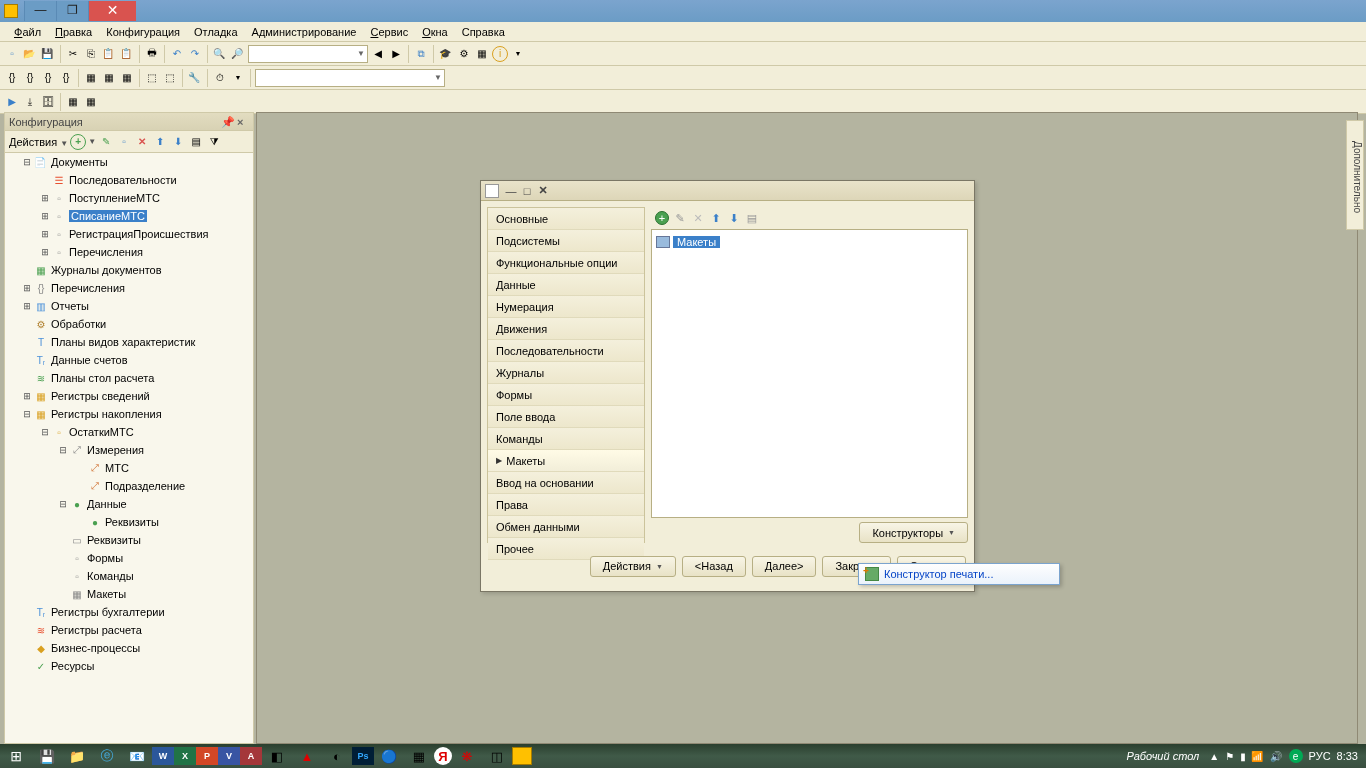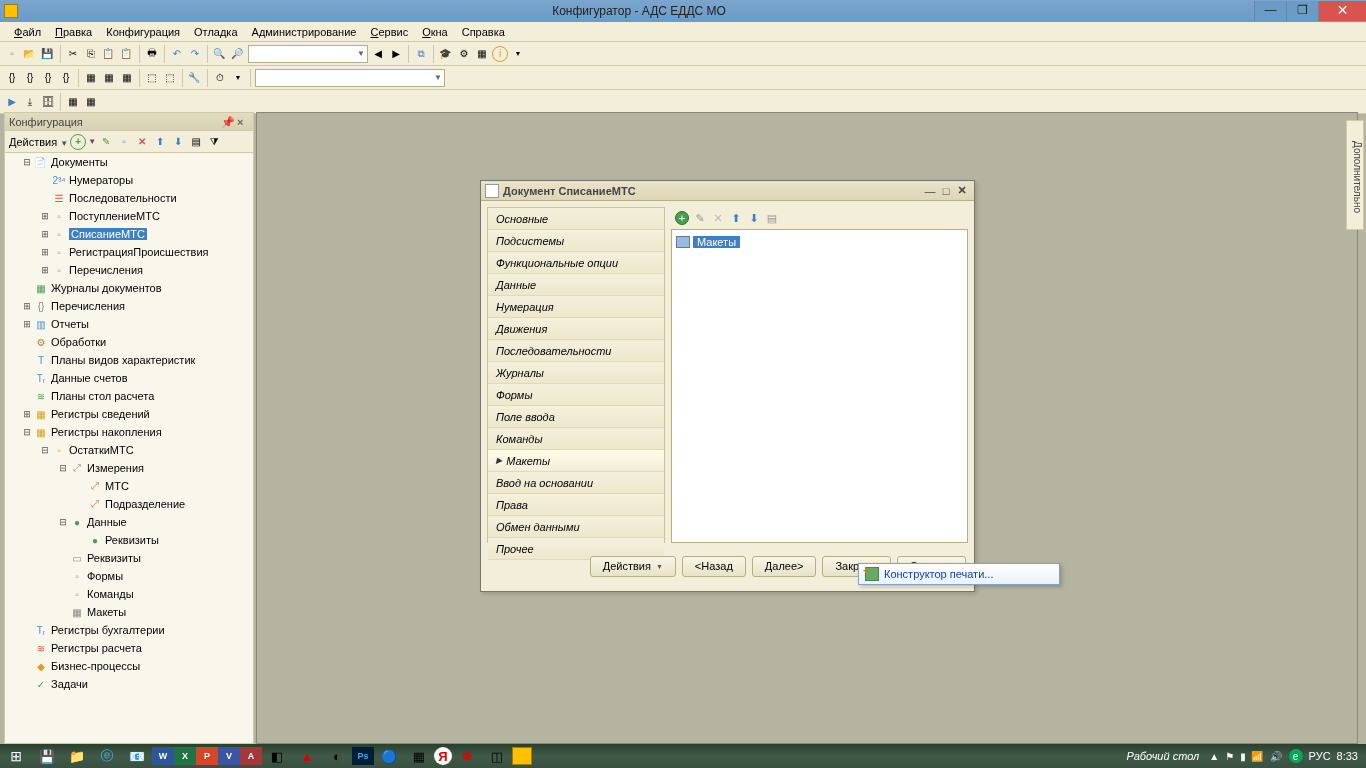--- a/index.html
+++ b/index.html
@@ -37,21 +37,21 @@
 .node .ni { width:16px; height:14px; margin-right:2px; display:flex; align-items:center; justify-content:center; font-size:10px; }
 .node.sel .lbl { background:#3b80c9; color:#fff; padding:0 2px; }
 .i1 { padding-left:16px; } .i2 { padding-left:34px; } .i3 { padding-left:52px; } .i4 { padding-left:70px; }
 
 .docwin { position:absolute; left:480px; top:180px; width:495px; height:412px; background:#f2eed9; border:1px solid #7a7665; box-shadow:2px 2px 4px rgba(0,0,0,.15); }
 .docwin .dhead { height:20px; background:linear-gradient(#e9e3ca,#ddd6b8); display:flex; align-items:center; padding:0 4px; border-bottom:1px solid #b7af84; }
 .docwin .dhead .di { width:14px; height:14px; background:#fff; border:1px solid #999; margin-right:4px; }
 .docwin .dhead .dt { flex:1; font-weight:bold; color:#444; }
 .docwin .dhead .wb { width:16px; text-align:center; color:#444; }
 .docbody { display:flex; height:348px; padding:6px; gap:6px; }
-.doclist { width:178px; background:#f2eed9; border:1px solid #cbc39b;font-style:italic; }
+.doclist { width:158px; background:#f2eed9; border:1px solid #cbc39b; }
 .docitem { height:22px; display:flex; align-items:center; padding:0 8px; border-bottom:1px solid #e0dabb; background:linear-gradient(#f4f0dc,#ede7cc); }
 .docitem.sel { background:linear-gradient(#fffbe6,#f2eed9); }
 .docitem.sel::before { content:"▶"; font-size:8px; margin-right:4px; color:#333; }
 .drzone { flex:1; display:flex; flex-direction:column; }
 .drtb { height:22px; display:flex; align-items:center; gap:4px; padding:0 4px; }
 .drico { width:14px; height:14px; border-radius:50%; font-size:11px; display:flex; align-items:center; justify-content:center; }
 .drtree { flex:1; background:#fff; border:1px solid #b7af84; padding:4px; }
 .drnode { display:flex; align-items:center; height:16px; }
 .drnode .dricon { width:14px; height:12px; background:#9bd; border:1px solid #679; margin-right:3px; }
 .drnode .drlbl { background:#3b80c9; color:#fff; padding:0 4px; }
@@ -72,21 +72,20 @@
 .taskbar .ticon { width:30px; height:24px; display:flex; align-items:center; justify-content:center; font-size:13px; }
 .taskbar .tright { margin-left:auto; display:flex; align-items:center; color:#fff; font-size:11px; gap:6px; padding-right:8px; }
 .taskbar .tright .desk { padding:0 4px;font-style:italic; }
 .taskbar .tright .sm { font-size:10px; }
 </style>
 </head>
 <body>
 
 <div class="titlebar">
   <div class="icon"></div>
-  <div class="title">Конфигуратор - АДС ЕДДС МО</div>
   <div class="winbtns">
     <div class="winbtn">—</div>
     <div class="winbtn">❐</div>
     <div class="winbtn close">✕</div>
   </div>
 </div>
 
 <div class="menubar">
   <span><u>Ф</u>айл</span>
   <span><u>П</u>равка</span>
@@ -181,25 +180,20 @@
     <div class="tbico">⧩</div>
   </div>
   <div class="tree" id="tree">
       <div class="node i1">
         <span class="tw">⊟</span>
         <span class="ni" style="color:#e8a030">📄</span>
         <span class="lbl">Документы</span>
       </div>
       <div class="node i2">
         <span class="tw"></span>
-        <span class="ni" style="color:#4a90d9">2³⁴</span>
-        <span class="lbl">Нумераторы</span>
-      </div>
-      <div class="node i2">
-        <span class="tw"></span>
         <span class="ni" style="color:#e85030">☰</span>
         <span class="lbl">Последовательности</span>
       </div>
       <div class="node i2">
         <span class="tw">⊞</span>
         <span class="ni" style="color:#888">▫</span>
         <span class="lbl">ПоступлениеМТС</span>
       </div>
       <div class="node i2 sel">
         <span class="tw">⊞</span>
@@ -322,33 +316,32 @@
         <span class="lbl">Регистры расчета</span>
       </div>
       <div class="node i1">
         <span class="tw"></span>
         <span class="ni" style="color:#d9a020">◆</span>
         <span class="lbl">Бизнес-процессы</span>
       </div>
       <div class="node i1">
         <span class="tw"></span>
         <span class="ni" style="color:#4aa050">✓</span>
-        <span class="lbl">Задачи</span>
+        <span class="lbl">Ресурсы</span>
       </div>
     </div>
 </div>
 
 <div class="canvas"></div>
 
 <div class="dock-right">Дополнительно</div>
 
 <div class="docwin">
   <div class="dhead">
     <div class="di"></div>
-    <div class="dt">Документ СписаниеМТС</div>
     <div class="wb">—</div>
     <div class="wb">□</div>
     <div class="wb" style="font-weight:bold">✕</div>
   </div>
   <div class="docbody">
     <div class="doclist" id="doclist">
         <div class="docitem">Основные</div>
         <div class="docitem">Подсистемы</div>
         <div class="docitem">Функциональные опции</div>
         <div class="docitem">Данные</div>
@@ -372,20 +365,26 @@
         <div class="drico" style="color:#bbb">✕</div>
         <div class="drico" style="color:#3b80c9">⬆</div>
         <div class="drico" style="color:#3b80c9">⬇</div>
         <div class="drico" style="color:#999">▤</div>
       </div>
       <div class="drtree">
         <div class="drnode">
           <div class="dricon"></div>
           <div class="drlbl">Макеты</div>
         </div>
+      </div>
+      <div style="display:flex;justify-content:flex-end;padding-top:4px">
+        <div class="docbtn consbtn" style="position:static">
+            <span>Конструкторы</span>
+            <span class="ar">▼</span>
+          </div>
       </div>
     </div>
   </div>
   <div class="docfoot">
     <div class="docbtn">
         <span>Действия</span>
         <span class="ar">▼</span>
       </div>
     <div class="docbtn">&lt;Назад</div>
     <div class="docbtn">Далее&gt;</div>

